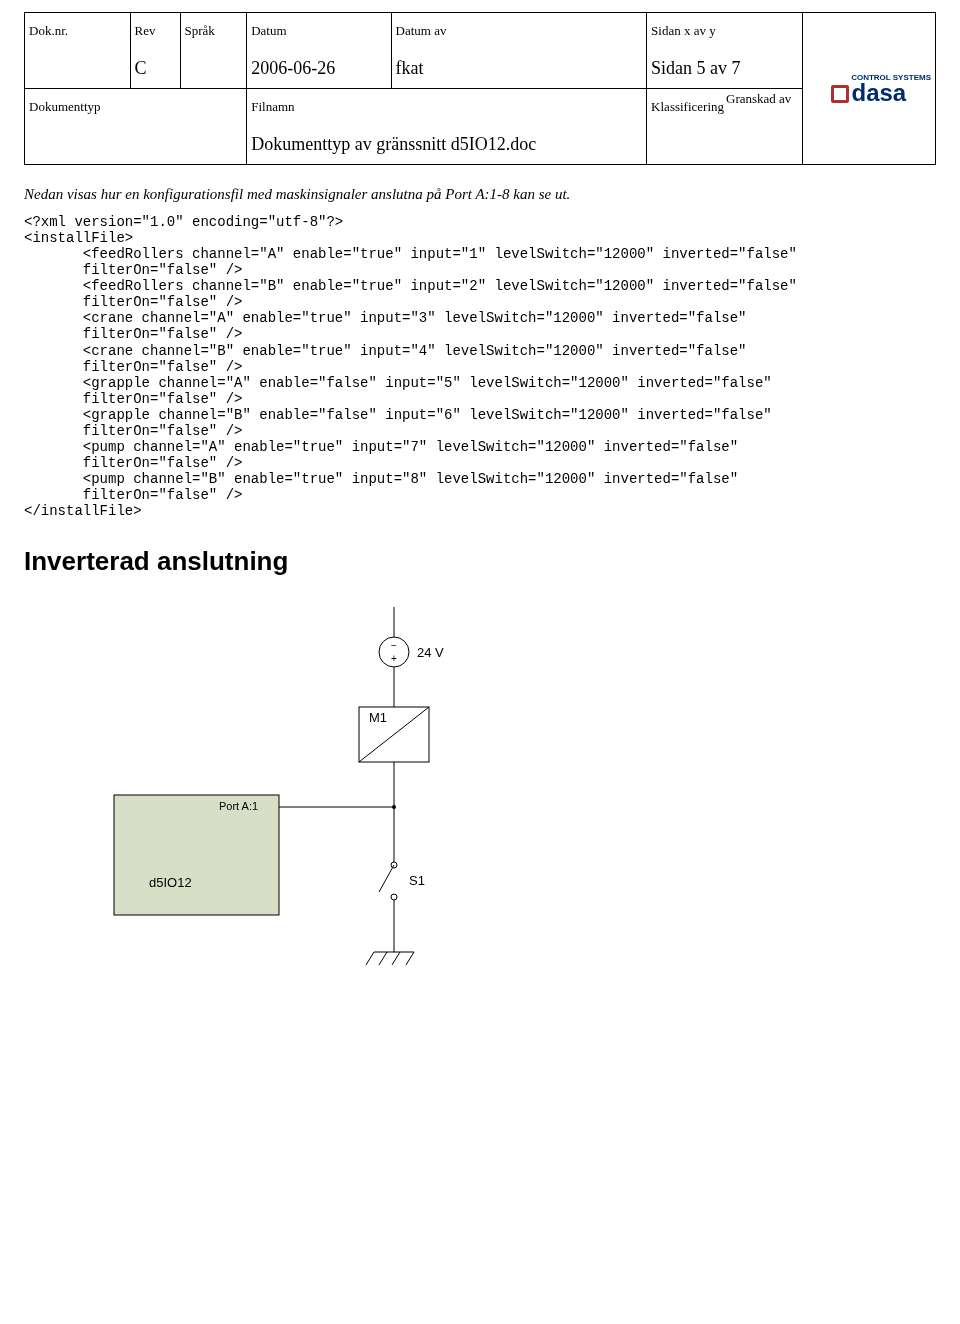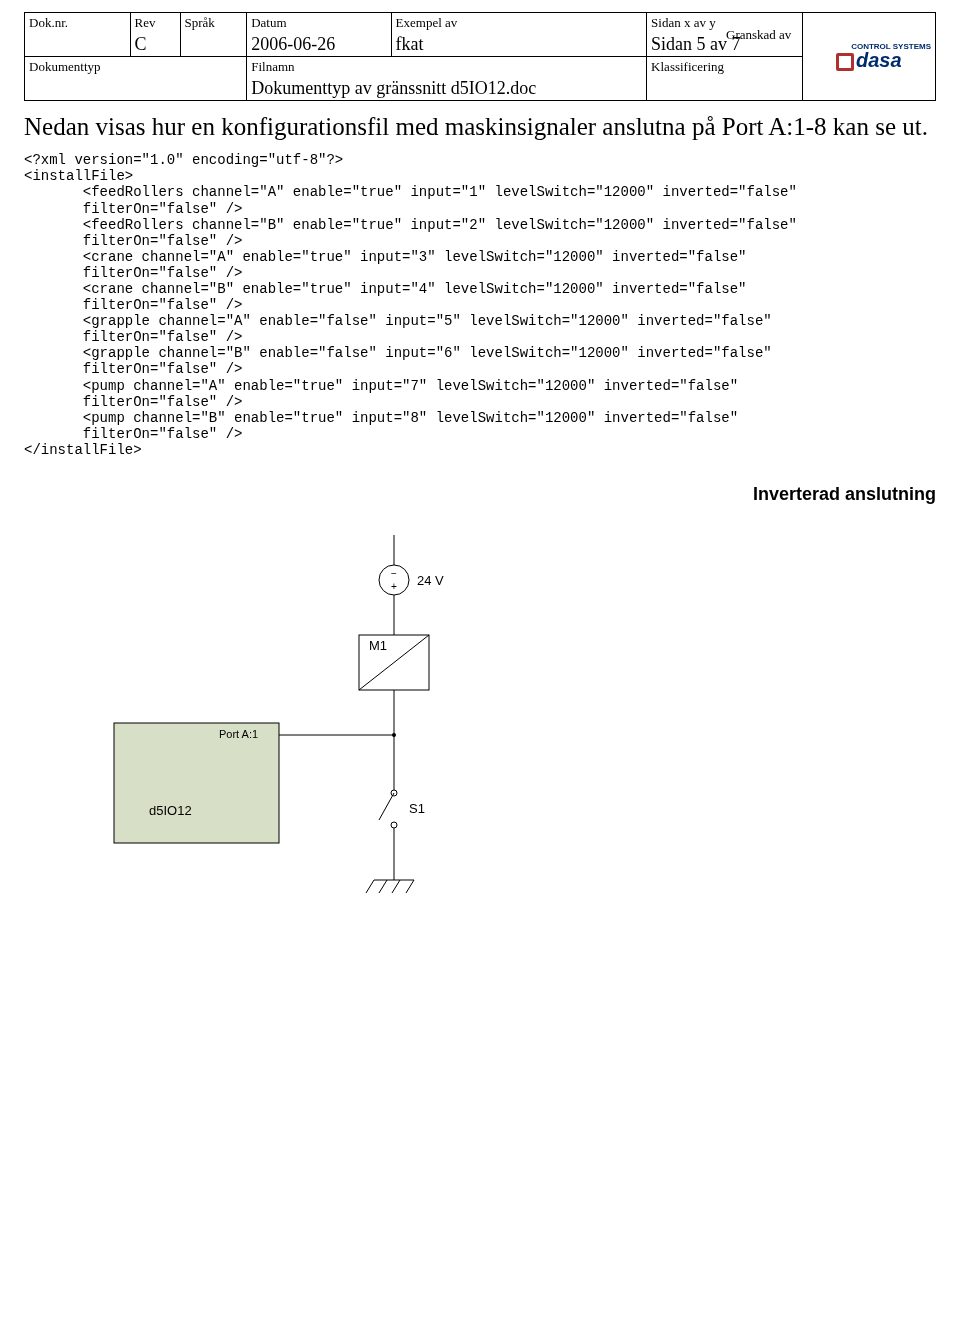--- a/index.html
+++ b/index.html
@@ -14,80 +14,79 @@
     padding: 12px 24px;
   }
   .header-table {
     border-collapse: collapse;
     width: 100%;
     table-layout: fixed;
     font-size: 14px;
   }
   .header-table td, .header-table th {
     border: 1px solid #000;
-    padding: 1px 4px;
+    padding: 9px 4px;
     vertical-align: middle;
     height: 18px;
   }
   .hdr-label {
     font-size: 13px;
     font-weight: normal;
     border-bottom: none !important;
   }
   .hdr-value {
     font-size: 18px;
     border-top: none !important;
   }
   .logo-cell {
     text-align: center;
     vertical-align: middle;
     padding: 4px !important;
   }
   .logo {
     font-family: Arial, sans-serif;
     font-weight: 900;
-    font-size: 20px;
+    font-size: 24px;
     color: #002b6e;
-    font-style: italic;
     line-height: 0.9;
   }
   .logo-sub {
     font-family: Arial, sans-serif;
     font-size: 8px;
     font-weight: bold;
     color: #002b6e;
     display: block;
     text-align: right;
   }
   .logo-icon {
     display: inline-block;
     width: 12px; height: 12px;
     border: 3px solid #b03030;
     border-radius: 2px;
     vertical-align: middle;
     margin-right: 2px;
   }
   .body-text {
-    font-size: 25px;
-    margin: 4px 0 10px 0;
+    font-size: 15px;
+    margin: 14px 0 10px 0;
     line-height: 1.25;
+    font-style: italic;
   }
   .mono {
     font-family: "Courier New", Courier, monospace;
     font-size: 14px;
     white-space: pre;
     line-height: 1.15;
     margin: 6px 0 20px 0;
   }
   h2.sec {
     font-family: Arial, Helvetica, sans-serif;
     font-weight: bold;
-    font-size: 18px;
+    font-size: 26px;
     margin: 26px 0 4px 0;
-    text-align: right;
   }
   .diagram-wrap {
     margin: 30px 0 10px 70px;
   }
   .caption {
     font-size: 18px;
     margin-top: 12px;
     margin-left: 70px;
   }
 </style>
@@ -105,21 +104,21 @@
         <col style="width:230px">
         <col style="width:140px">
         <col style="width:120px">
   </colgroup>
   <tbody>
         <tr>
     <td class="hdr-label">Dok.nr.</td>
     <td class="hdr-label">Rev</td>
     <td class="hdr-label">Språk</td>
     <td class="hdr-label">Datum</td>
-    <td class="hdr-label">Exempel av</td>
+    <td class="hdr-label">Datum av</td>
     <td class="hdr-label">Sidan x av y</td>
     <td class="logo-cell" rowspan="4">
       <span class="logo-sub">CONTROL SYSTEMS</span>
       <span class="logo">
         <span class="logo-icon"></span><span>dasa</span>
       </span>
     </td>
   </tr>
   <tr>
     <td class="hdr-value"></td>

